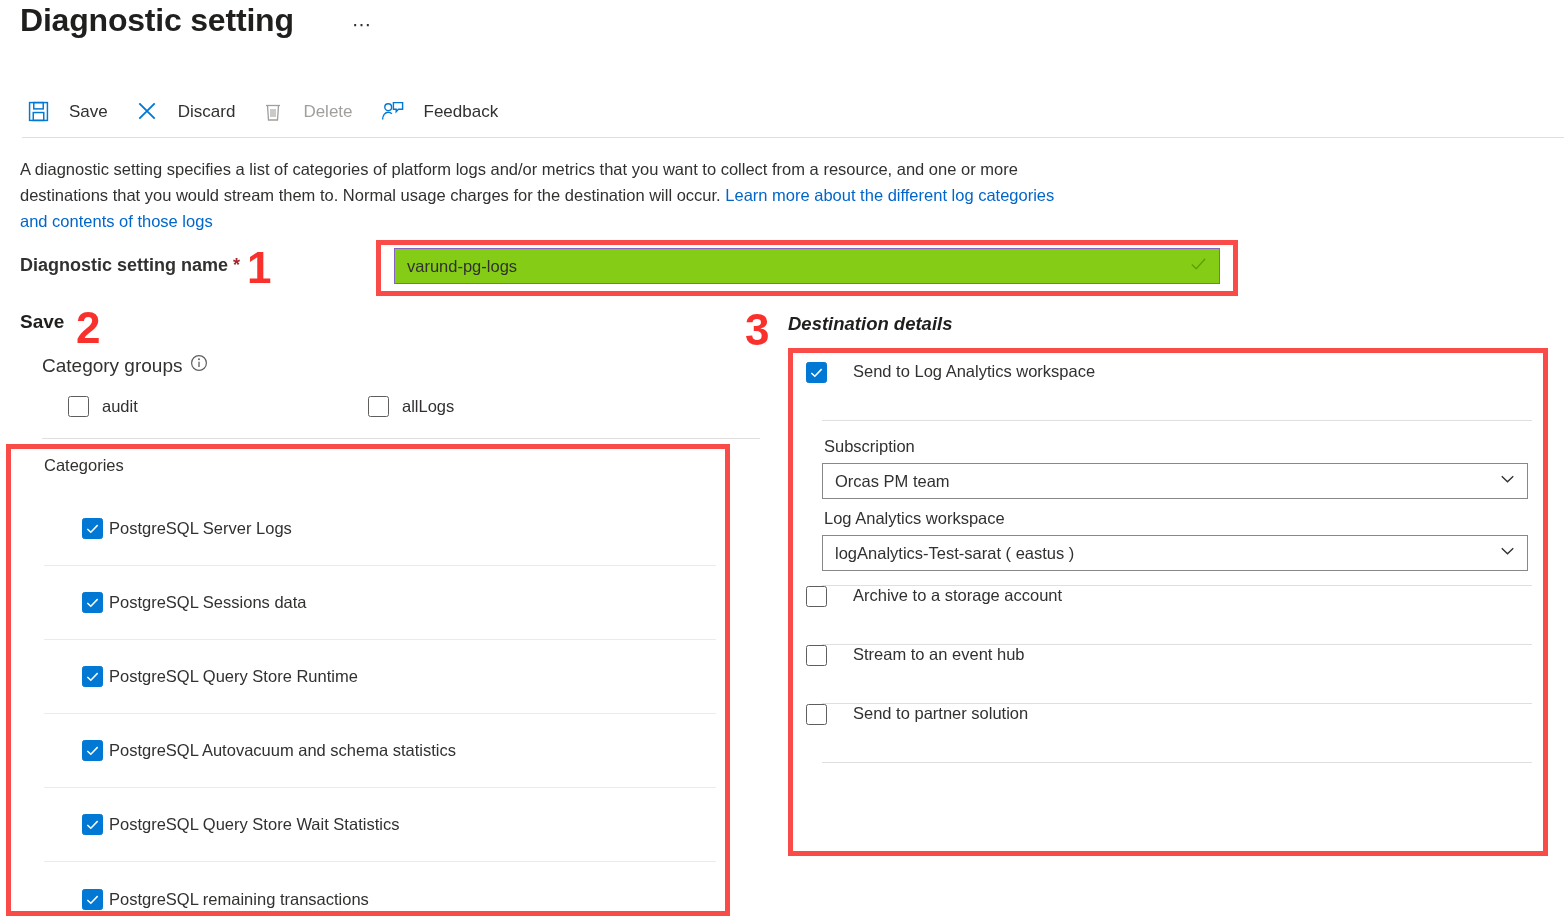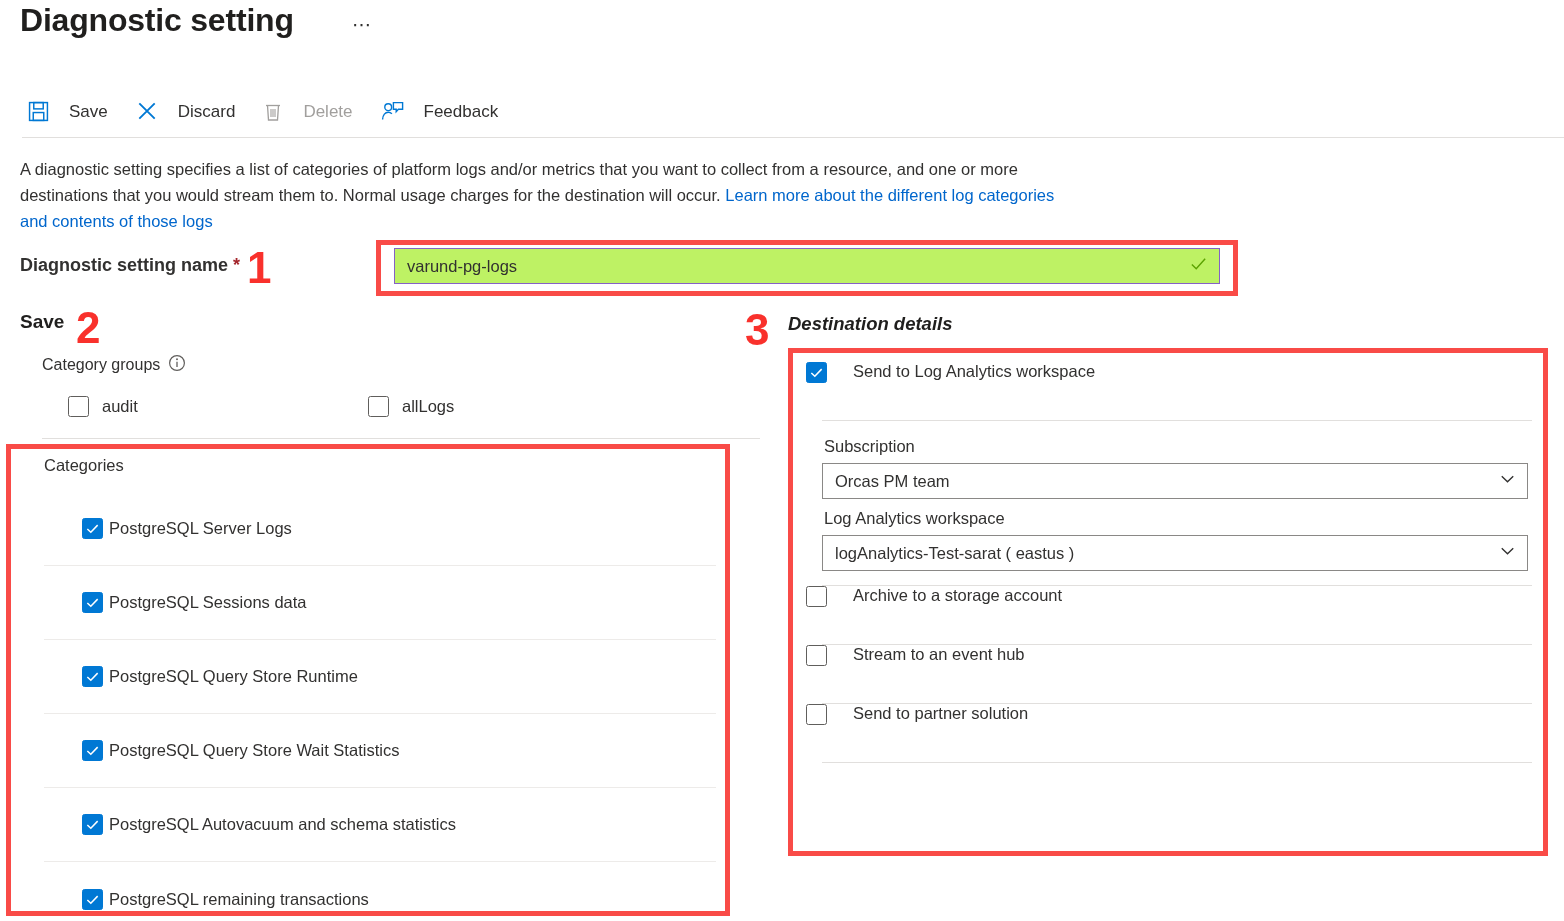--- a/index.html
+++ b/index.html
@@ -49,42 +49,42 @@
   
   .name-label {
     position: absolute; left: 20px; top: 255px;
     font-size: 18px; color: #323130; white-space: nowrap; font-weight: bold;
   }
   .req-star { color: #a4262c; }
   .name-field-wrap { position: absolute; left: 394px; top: 248px; width: 826px; height: 36px; }
   .name-input {
     width: 100%; height: 100%;
     border: 1px solid #8661c5;
-    background: #bef264;
+    background: #84cc16;
     font-family: "Liberation Sans", sans-serif;
     font-size: 16.5px; color: #323130;
     padding: 0 40px 0 12px; outline: none;
   }
   .name-valid {
     position: absolute; right: 12px; top: 50%; transform: translateY(-50%);
     pointer-events: none;
   }
 
   
   .logs-head {
     position: absolute; left: 20px; top: 311px;
     font-size: 19px; font-weight: 600; color: #201f1e;
   }
   .dest-head {
     position: absolute; left: 788px; top: 313px;
     font-size: 18.5px; font-weight: 600; color: #201f1e; font-style: italic;
   }
   .catgroups-label {
     position: absolute; left: 42px; top: 354px;
-    font-size: 16px; color: #323130;
+    font-size: 19px; color: #323130;
     display: flex; align-items: center; gap: 8px;
   }
 
   
   .cb {
     width: 21px; height: 21px; border: 1.6px solid #605e5c; border-radius: 2.5px;
     background: #fff; flex: 0 0 auto; cursor: pointer;
     display: flex; align-items: center; justify-content: center;
   }
   .cb.checked { background: #0078d4; border-color: #0078d4; }
@@ -279,29 +279,29 @@
           </svg>
       </span>
       <span class="lbl">PostgreSQL Query Store Runtime</span>
     </div>
     <div class="cat-item">
       <span class="cb checked">
         <svg class="tick" width="15" height="15" viewBox="0 0 16 16" fill="none">
             <path d="M2.5 8.5 L6.2 12 L13.5 4.4" stroke="#ffffff" stroke-width="1.6"></path>
           </svg>
       </span>
+      <span class="lbl">PostgreSQL Autovacuum and schema statistics</span>
+    </div>
+    <div class="cat-item">
+      <span class="cb checked">
+        <svg class="tick" width="15" height="15" viewBox="0 0 16 16" fill="none">
+            <path d="M2.5 8.5 L6.2 12 L13.5 4.4" stroke="#ffffff" stroke-width="1.6"></path>
+          </svg>
+      </span>
       <span class="lbl">PostgreSQL Query Store Wait Statistics</span>
-    </div>
-    <div class="cat-item">
-      <span class="cb checked">
-        <svg class="tick" width="15" height="15" viewBox="0 0 16 16" fill="none">
-            <path d="M2.5 8.5 L6.2 12 L13.5 4.4" stroke="#ffffff" stroke-width="1.6"></path>
-          </svg>
-      </span>
-      <span class="lbl">PostgreSQL Autovacuum and schema statistics</span>
     </div>
     <div class="cat-item">
       <span class="cb checked">
         <svg class="tick" width="15" height="15" viewBox="0 0 16 16" fill="none">
             <path d="M2.5 8.5 L6.2 12 L13.5 4.4" stroke="#ffffff" stroke-width="1.6"></path>
           </svg>
       </span>
       <span class="lbl">PostgreSQL remaining transactions</span>
     </div>
   </div>

